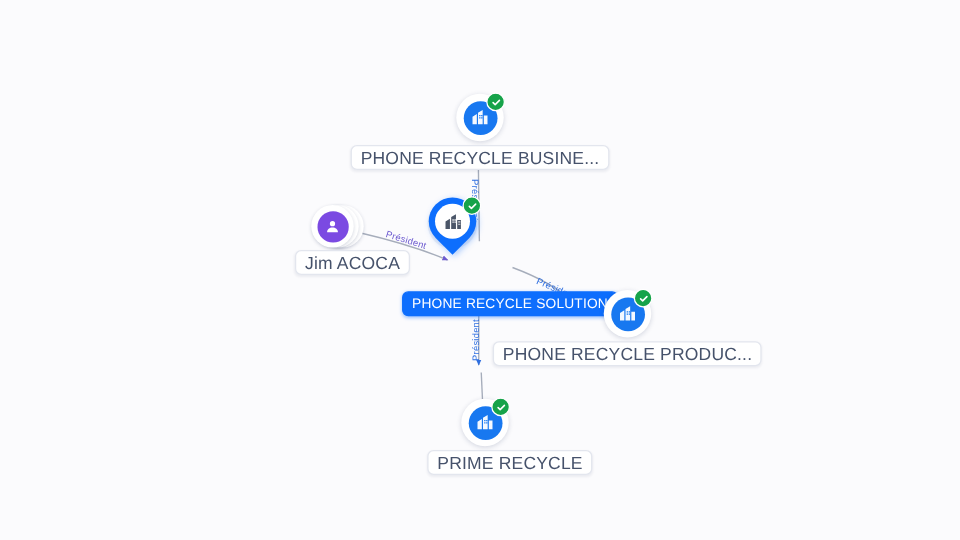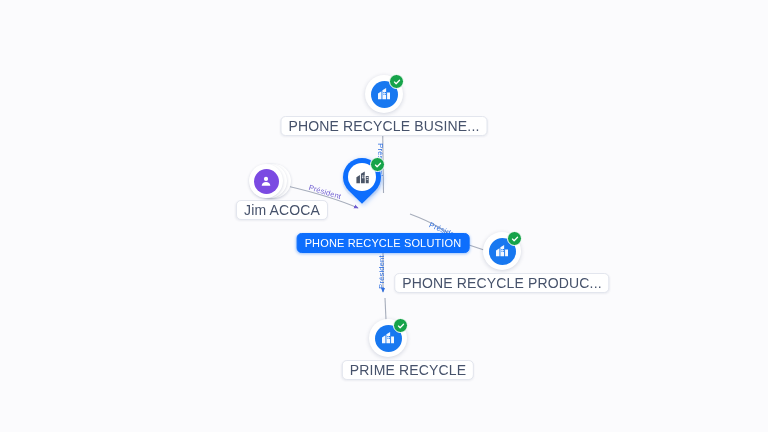--- a/index.html
+++ b/index.html
@@ -156,20 +156,21 @@
     padding: 3px 7px 3px 7px;
     box-shadow: 0 1px 2px rgba(30,45,90,0.07);
     line-height: 12px;
   }
   .node-label.selected {
     background: #0d6efd;
     border-color: #0d6efd;
     color: #ffffff;
     box-shadow: 0 1px 3px rgba(13,110,253,0.40);
     font-size: 11px;
+    margin-left: 25px;
   }
 
   
   .edge-label {
     position: absolute;
     font-size: 7.5px;
     letter-spacing: 0.2px;
     white-space: nowrap;
     transform-origin: center center;
     pointer-events: none;

